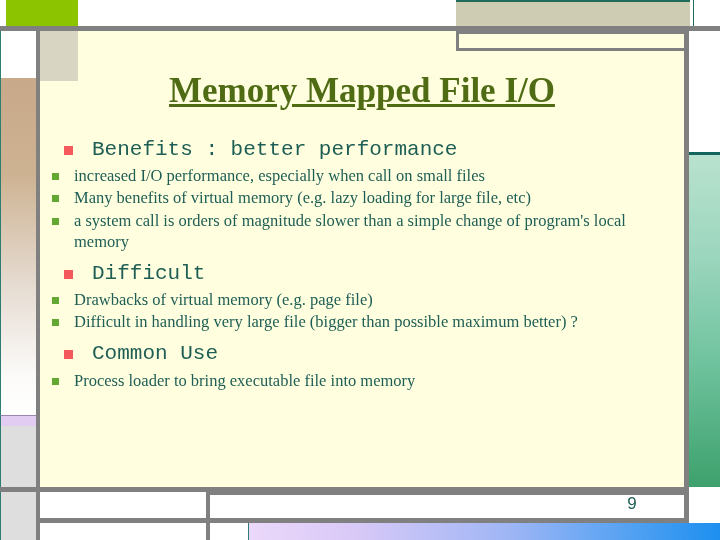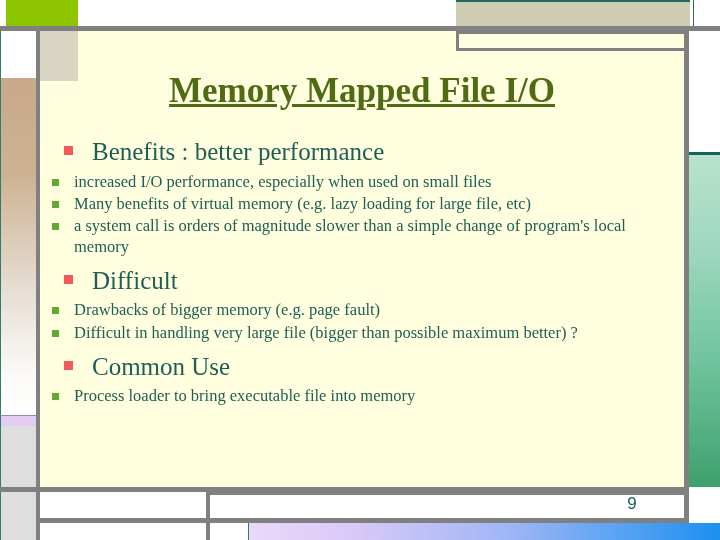--- a/index.html
+++ b/index.html
@@ -225,22 +225,22 @@
     left: 0px; top: 105px;
     width: 644px;
   }
 
   ul { list-style: none; margin: 0; padding: 0; }
 
   li.lvl1 {
     position: relative;
     padding-left: 52px;
     margin: 0 0 2px 0;
-    font-family: Liberation Serif, serif;
-    font-size: 25px;
+    font-family: Liberation Mono, monospace;
+    font-size: 21px;
     color: #1E5E55;
     line-height: 1.30;
   }
   li.lvl1 > .mk {
     position: absolute;
     left: 24px; top: 10px;
     width: 9px; height: 9px;
     background: #F4595C;
   }
 
@@ -321,21 +321,21 @@
         <li class="grp">
           <ul>
             <li class="lvl1">
               <span class="mk"></span>
               <span>Benefits : better performance</span>
             </li>
           </ul>
           <ul class="sub">
             <li class="lvl2">
               <span class="mk"></span>
-              <span>increased I/O performance, especially when used   on small files</span>
+              <span>increased I/O performance, especially when call   on small files</span>
             </li>
             <li class="lvl2">
               <span class="mk"></span>
               <span>Many benefits of virtual memory (e.g. lazy loading for large file, etc)</span>
             </li>
             <li class="lvl2">
               <span class="mk"></span>
               <span>a system call is orders of magnitude slower than a  simple change of program's local memory</span>
             </li>
           </ul>
@@ -344,21 +344,21 @@
         <li class="grp">
           <ul>
             <li class="lvl1">
               <span class="mk"></span>
               <span>Difficult</span>
             </li>
           </ul>
           <ul class="sub">
             <li class="lvl2">
               <span class="mk"></span>
-              <span>Drawbacks of bigger memory (e.g. page fault)</span>
+              <span>Drawbacks of virtual memory (e.g. page file)</span>
             </li>
             <li class="lvl2">
               <span class="mk"></span>
               <span>Difficult in handling very large file (bigger than possible maximum better) ?</span>
             </li>
           </ul>
         </li>
 
         <li class="grp">
           <ul>

